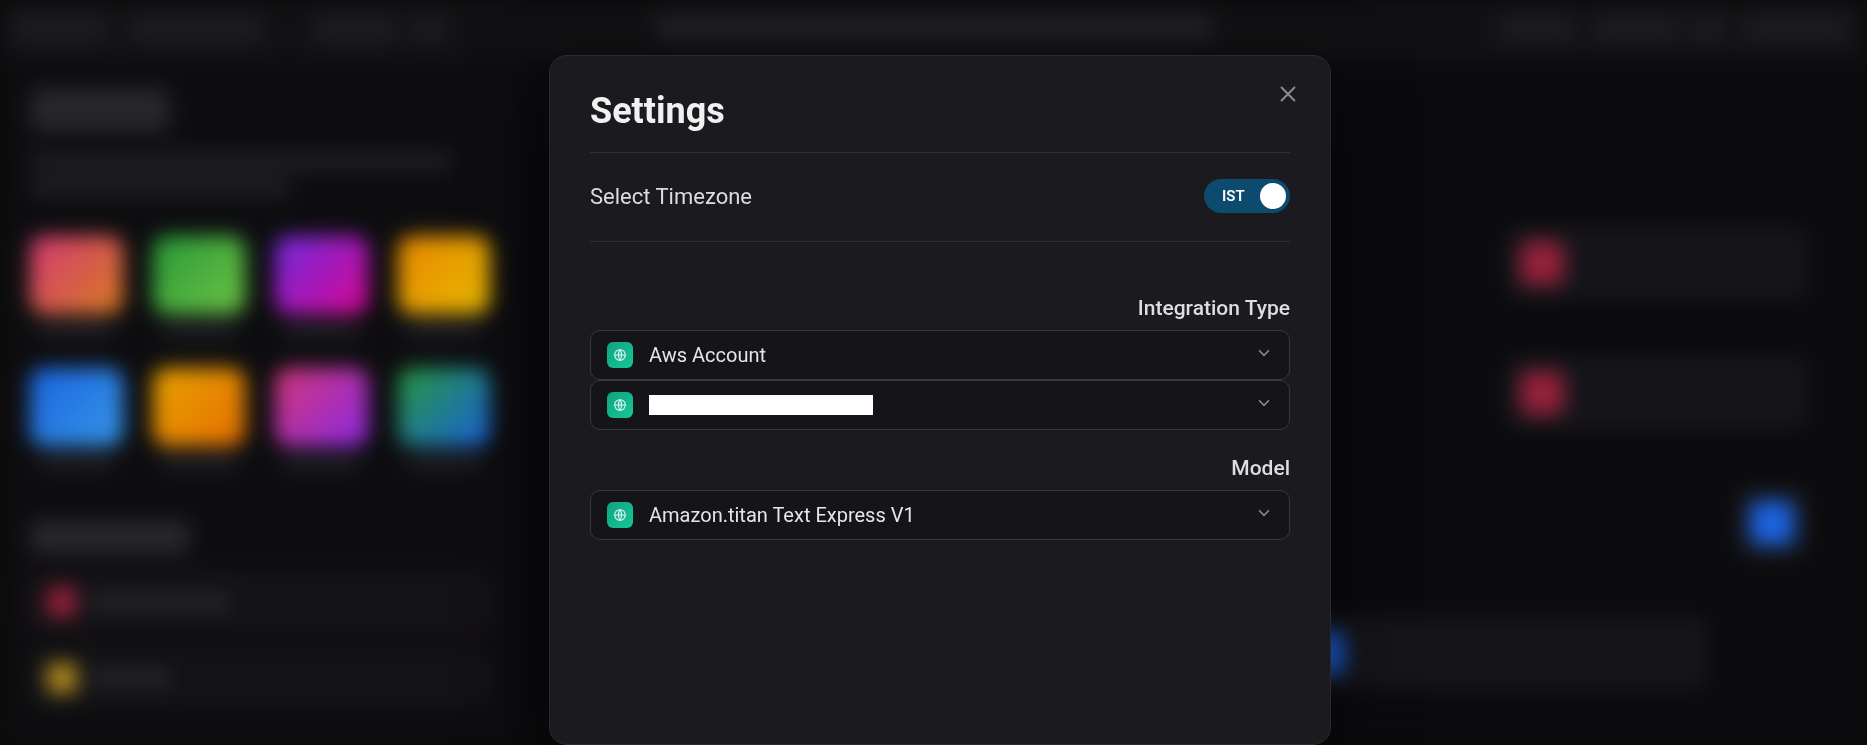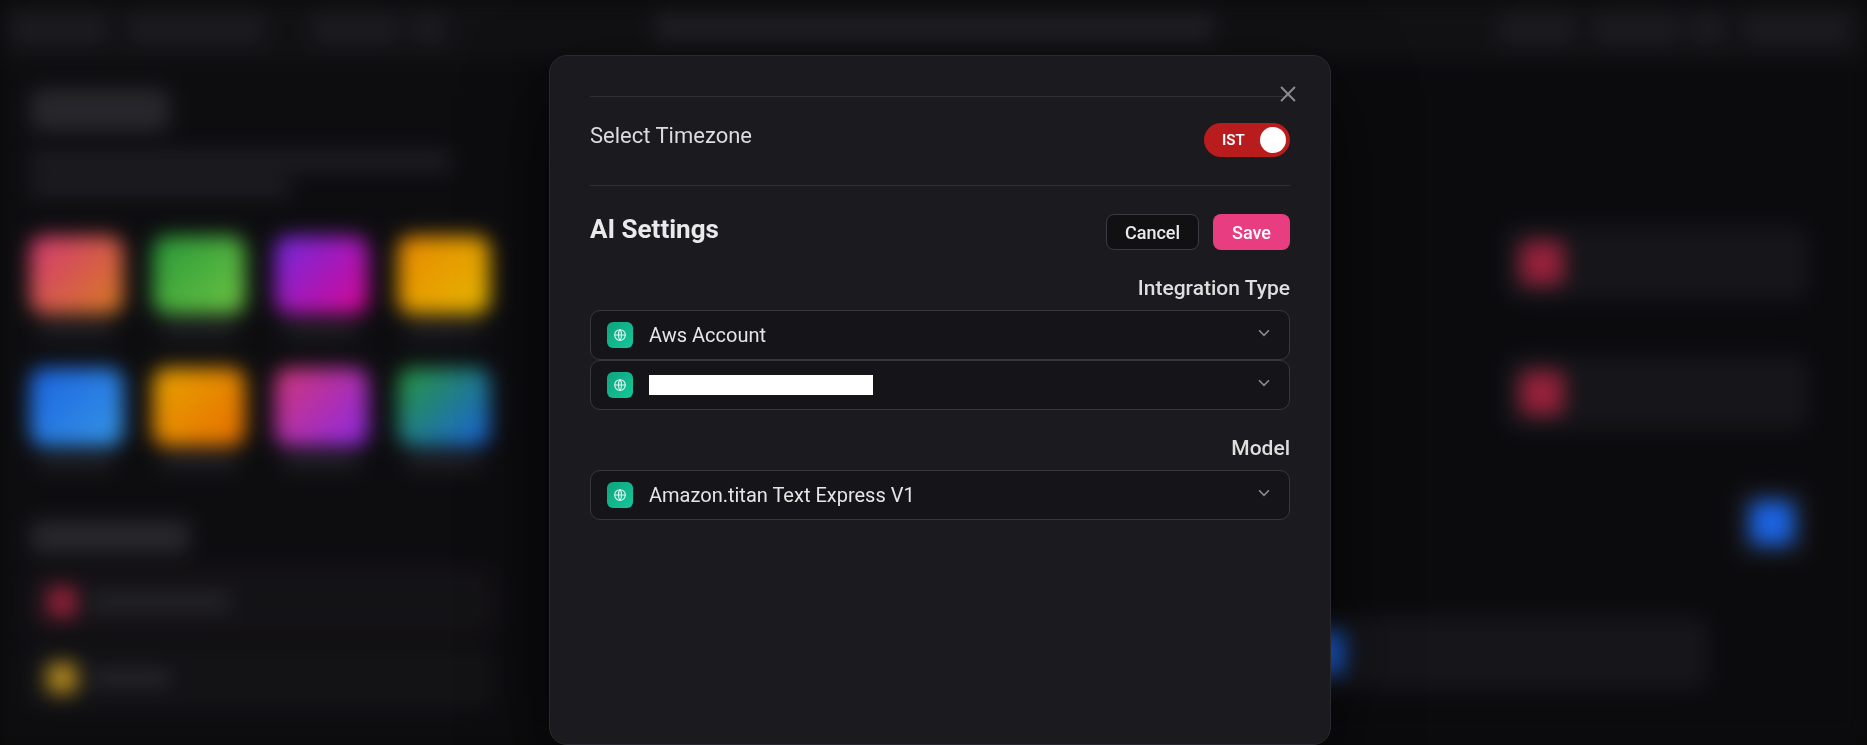--- a/index.html
+++ b/index.html
@@ -188,36 +188,36 @@
 
     .section-title {
       font-size: 26px;
       font-weight: 700;
       color: #eaeaea;
       margin-bottom: 22px;
     }
 
     .row {
       display: flex;
-      align-items: flex-start;
+      align-items: center;
       justify-content: space-between;
     }
 
     .field-label {
       font-size: 22px;
       color: #dcdcdc;
       font-weight: 400;
     }
 
     
     .toggle {
       width: 86px;
       height: 34px;
       border-radius: 999px;
-      background: #b91c1c;
+      background: #0c4a6e;
       position: relative;
       display: flex;
       align-items: center;
       cursor: pointer;
       padding: 9px 4px;
     }
     .toggle .knob {
       position: absolute;
       right: 4px;
       top: 4px;
@@ -395,44 +395,34 @@
 
 <div class="modal">
 
   <div class="modal-close">
     <svg viewBox="0 0 24 24" fill="none" stroke="currentColor" stroke-width="2.2" stroke-linecap="round">
       <line x1="5" y1="5" x2="19" y2="19"></line>
       <line x1="19" y1="5" x2="5" y2="19"></line>
     </svg>
   </div>
 
+  <h1 class="modal-title">Settings</h1>
   <div class="rule"></div>
 
 
   <div class="row">
     <div class="field-label">Select Timezone</div>
     <div class="toggle">
       <span class="tlabel">IST</span>
       <span class="knob"></span>
     </div>
   </div>
 
   <div class="section-block">
 
-    <div class="row" style="margin-bottom:10px;">
-      <h2 class="section-title" style="margin-bottom:0;">AI Settings</h2>
-      <div class="actions">
-        <div class="btn secondary">
-          <span>Cancel</span>
-        </div>
-        <div class="btn primary">
-          <span>Save</span>
-        </div>
-      </div>
-    </div>
 
     <div class="form-label">Integration Type</div>
     <div class="select">
       <span class="sel-icon">
         <svg viewBox="0 0 24 24" fill="none" stroke="#fff" stroke-width="1.6">
             <circle cx="12" cy="12" r="8"></circle>
             <path d="M12 4c3 3 3 13 0 16M12 4c-3 3-3 13 0 16M4 12h16"></path>
           </svg>
       </span>
       <span>Aws Account</span>

